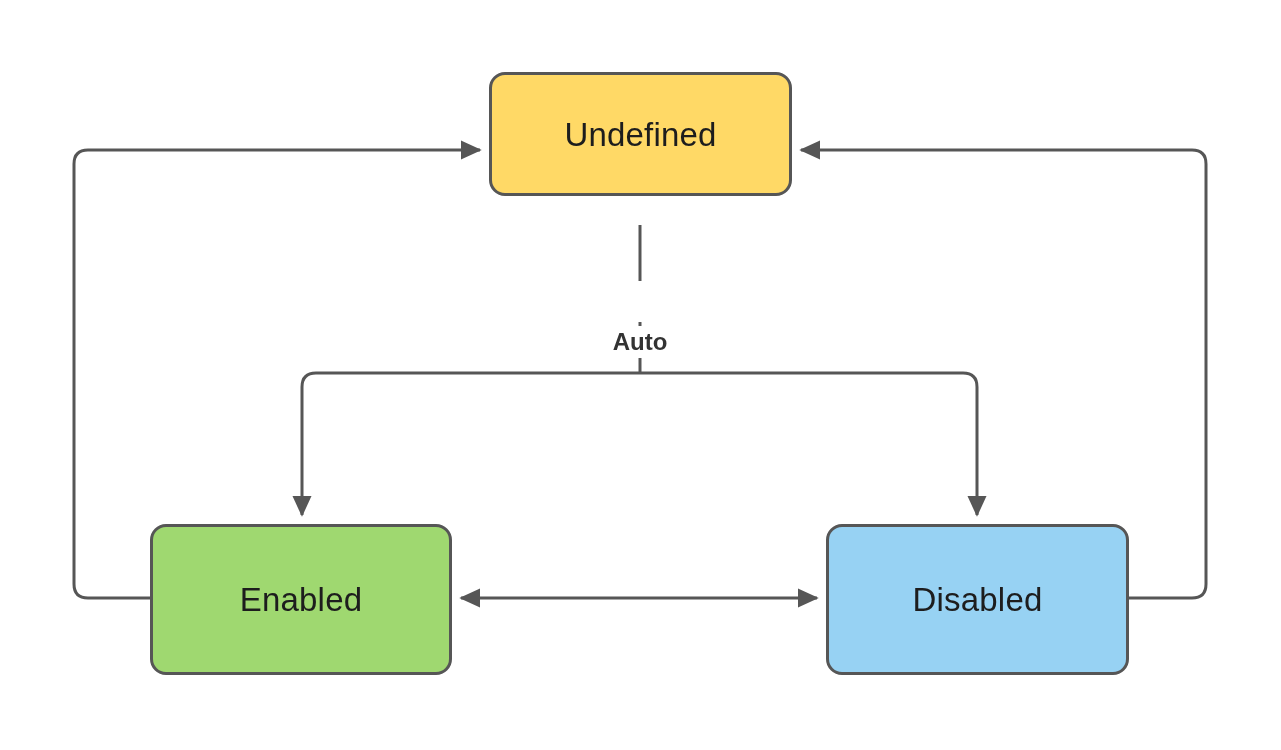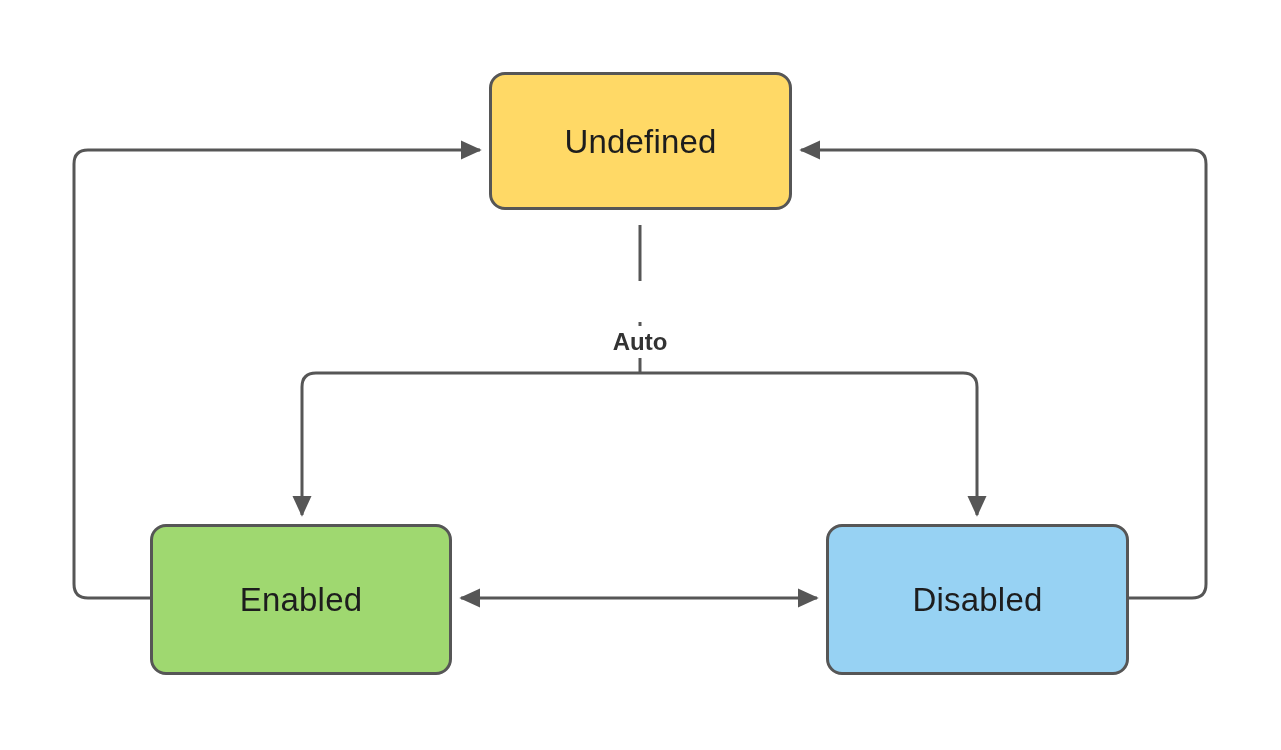--- a/index.html
+++ b/index.html
@@ -40,21 +40,21 @@
   .node-label {
     font-size: 33px;
     color: #1d1d1d;
     font-family: "Liberation Sans", sans-serif;
     font-weight: 400;
     letter-spacing: 0.2px;
     line-height: 1;
     white-space: nowrap;
   }
   #node-undefined {
-    left: 489px; top: 72px; width: 303px; height: 138px;
+    left: 489px; top: 72px; width: 303px; height: 124px;
     background: #FFD966;
   }
   #node-enabled {
     left: 150px; top: 524px; width: 302px; height: 151px;
     background: #9FD870;
   }
   #node-disabled {
     left: 826px; top: 524px; width: 303px; height: 151px;
     background: #97D2F3;
   }

